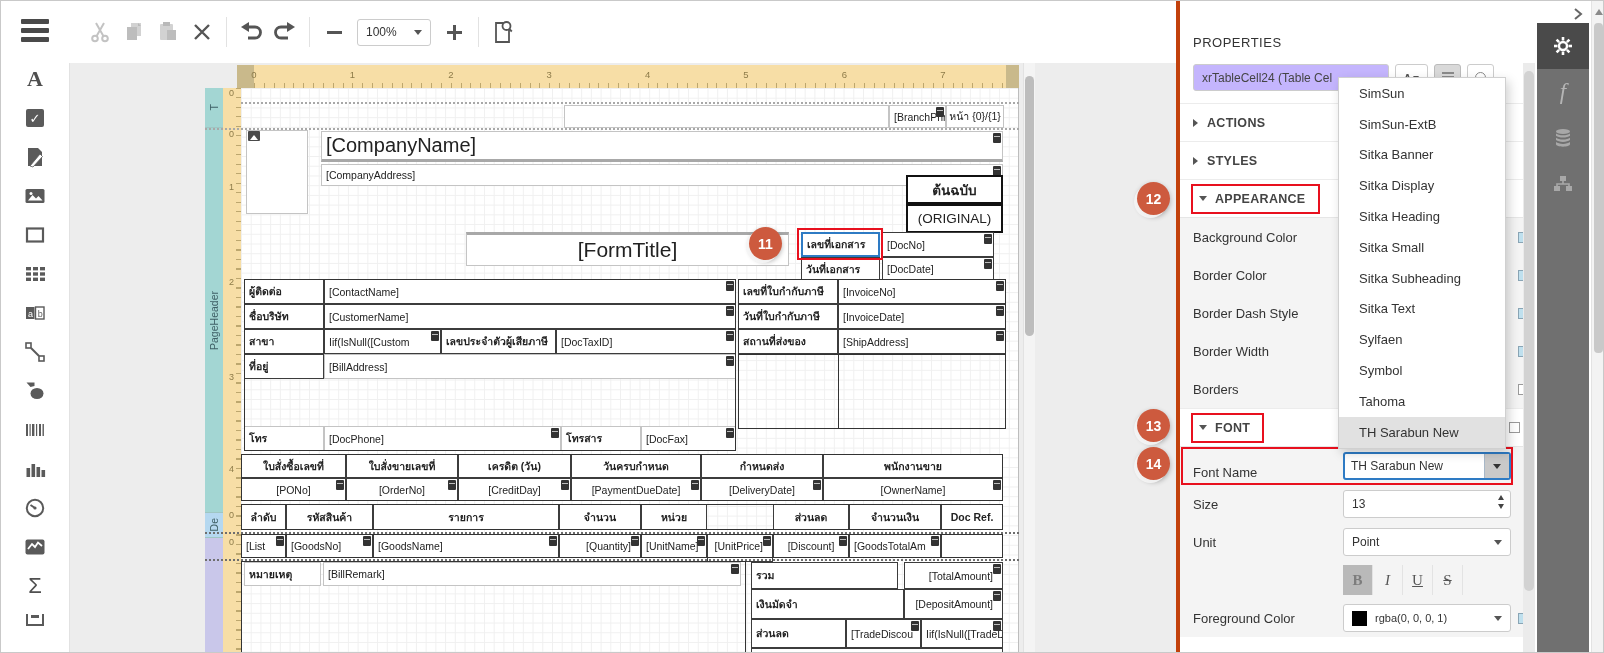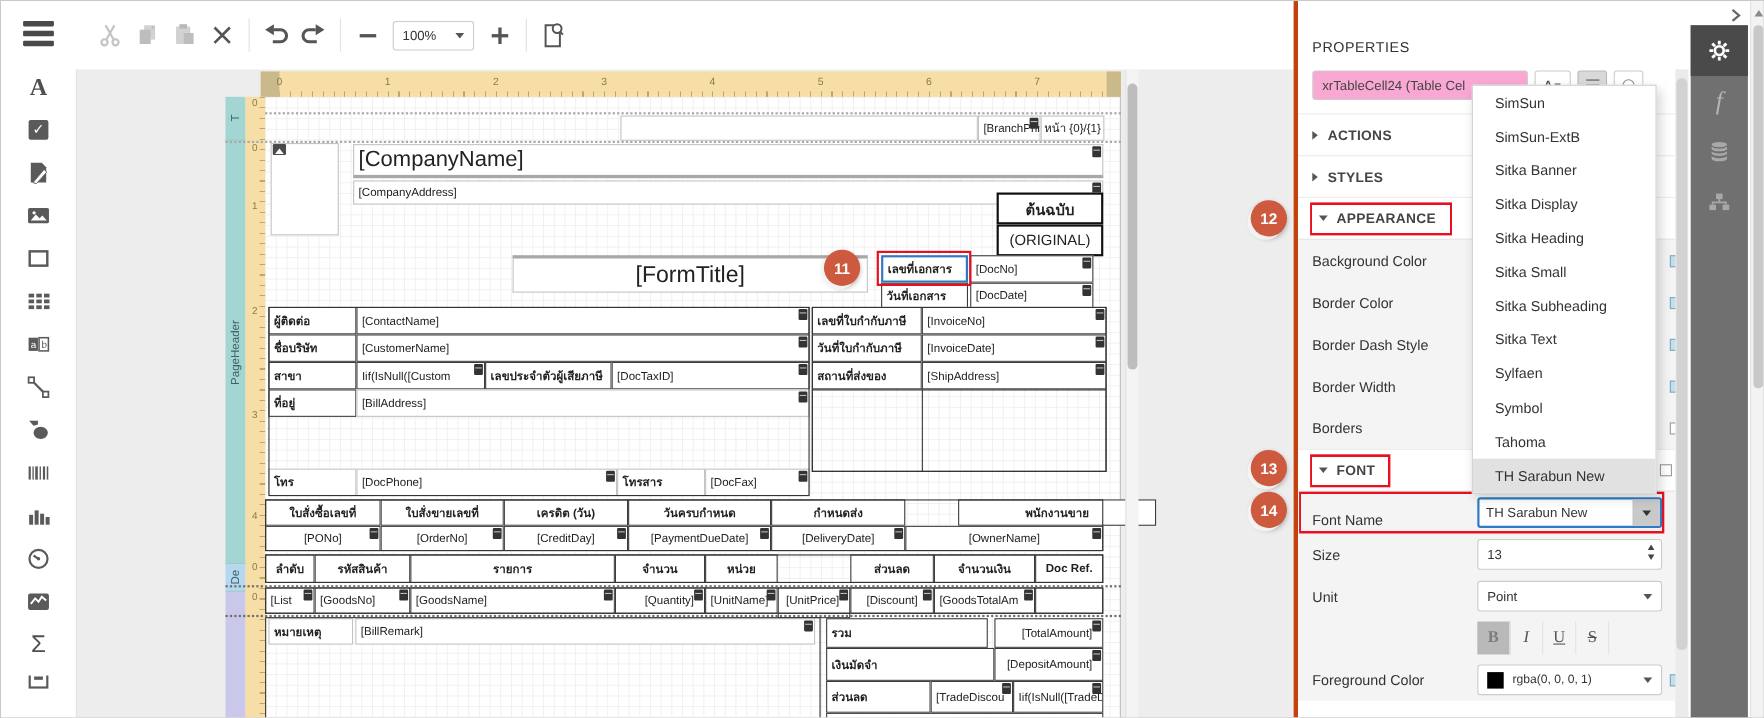--- a/index.html
+++ b/index.html
@@ -79,21 +79,21 @@
   .zoom-box .tri{margin-left:auto}
   .bar-minus{width:15px;height:3px;background:#555}
   .bar-plus{position:relative;width:15px;height:15px}
   .bar-plus::before{content:"";position:absolute;left:0;top:6px;width:15px;height:3px;background:#555}
   .bar-plus::after{content:"";position:absolute;left:6px;top:0;width:3px;height:15px;background:#555}
 
   
   #panel{position:absolute;left:1175px;top:0;width:347px;height:653px;background:#fff;border-left:4px solid #c2410c;z-index:20}
   .p-title{margin:34px 0 14px 13px;font-size:13px;color:#333;letter-spacing:.5px}
   .sel-row{display:flex;align-items:center;margin:0 0 12px 13px}
-  .sel-input{width:196px;height:27px;border:1px solid #ccc;border-radius:3px;background:#f9a8d4;display:flex;align-items:center;
+  .sel-input{width:196px;height:27px;border:1px solid #ccc;border-radius:3px;background:#c4b5fd;display:flex;align-items:center;
     padding-left:8px;font-size:12px;color:#444;overflow:hidden;white-space:nowrap}
   .sq-btn{height:27px;border:1px solid #ccc;border-radius:3px;background:#fff;margin-left:6px;display:flex;align-items:center;justify-content:center;flex:none}
   .sq-btn.w33{width:33px}.sq-btn.w27{width:27px}
   .sq-btn.active{background:#d9d9d9;border-color:#bbb}
   .az{font-size:11px;color:#555;font-weight:700;margin-right:2px}
   .az-tri{width:0;height:0;border-left:3.5px solid transparent;border-right:3.5px solid transparent;border-top:4.5px solid #555}
   .grid-ic{width:12px;height:11px;background:repeating-linear-gradient(#8a8a8a 0 2px,transparent 2px 4.5px)}
   .dot-ic{width:11px;height:11px;border:1.6px solid #8a8a8a;border-radius:50%}
   .sect{height:38px;display:flex;align-items:center;padding:0 3px 0 13px;border-top:1px solid #ececec;font-size:12.5px;font-weight:600;color:#444;letter-spacing:.3px}
   .sect .hl{display:flex;align-items:center;padding:6px 12px 6px 6px;box-shadow:0 0 0 2px var(--red)}
@@ -327,21 +327,21 @@
       </div>
       <div class="cell blk s bold ctr" style="left: 457px; top: 453px; width: 113px; height: 24px;">
         <span>เครดิต (วัน)</span>
       </div>
       <div class="cell blk s bold ctr" style="left: 570px; top: 453px; width: 130px; height: 24px;">
         <span>วันครบกำหนด</span>
       </div>
       <div class="cell blk s bold ctr" style="left: 700px; top: 453px; width: 122px; height: 24px;">
         <span>กำหนดส่ง</span>
       </div>
-      <div class="cell blk s bold ctr" style="left: 822px; top: 453px; width: 180px; height: 24px; margin-left: 48px;">
+      <div class="cell blk s bold ctr" style="left: 822px; top: 453px; width: 180px; height: 24px;">
         <span>พนักงานขาย</span>
       </div>
       <div class="cell blk s ctr" style="left: 240px; top: 477px; width: 105px; height: 23px;">
         <span>[PONo]</span>
         <i class="bic"></i>
       </div>
       <div class="cell blk s ctr" style="left: 345px; top: 477px; width: 112px; height: 23px;">
         <span>[OrderNo]</span>
         <i class="bic"></i>
       </div>

